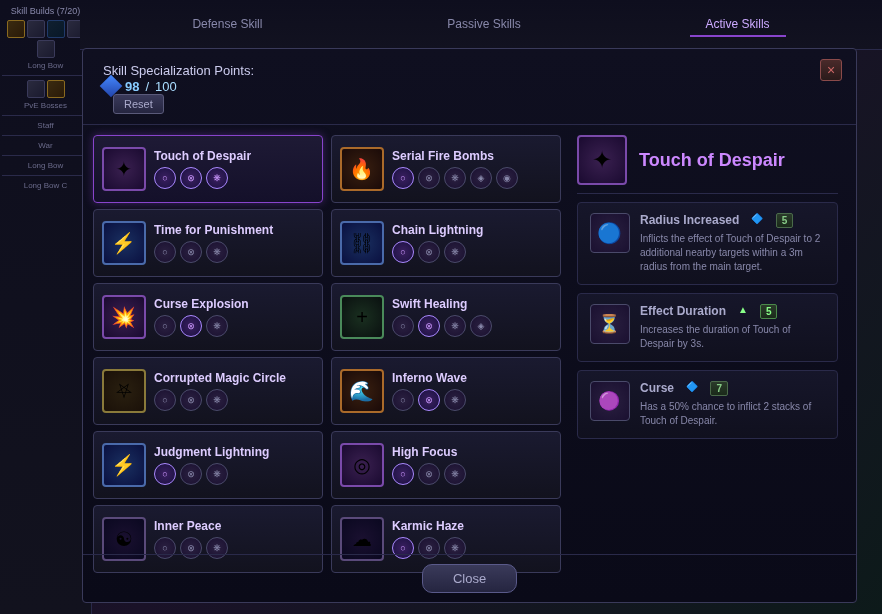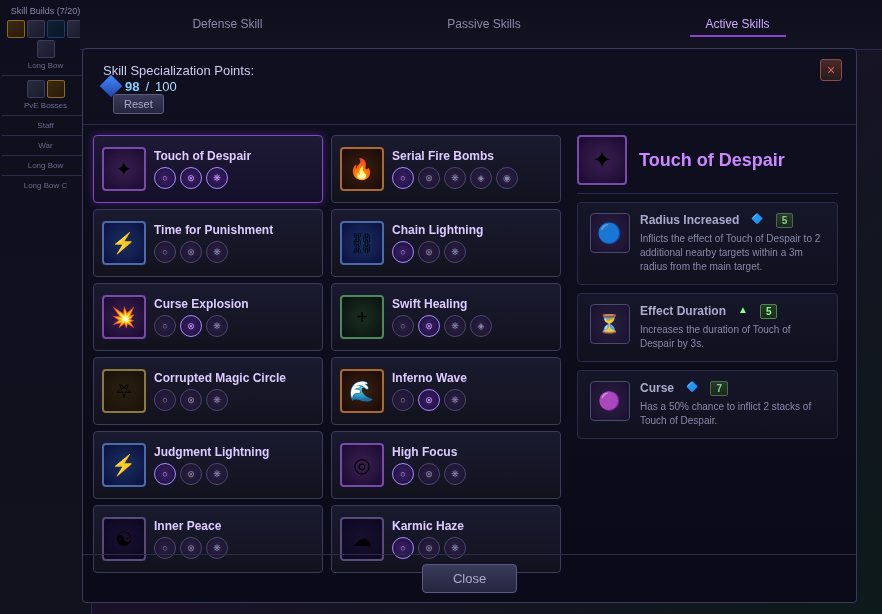--- a/index.html
+++ b/index.html
@@ -372,21 +372,21 @@
       align-items: center;
       justify-content: center;
       border-top: 1px solid #2a2a4a;
     }
 
     .close-button {
       background: linear-gradient(180deg, #3a3a5a, #252540);
       border: 1px solid #5a5a8a;
       color: #aaaacc;
       padding: 6px 30px;
-      border-radius: 4px;
+      border-radius: 10px;
       font-size: 13px;
       cursor: pointer;
     }
   </style>
 </head>
 <body>
 
 <div class="bg-layer"></div>
 
 <div class="sidebar">

